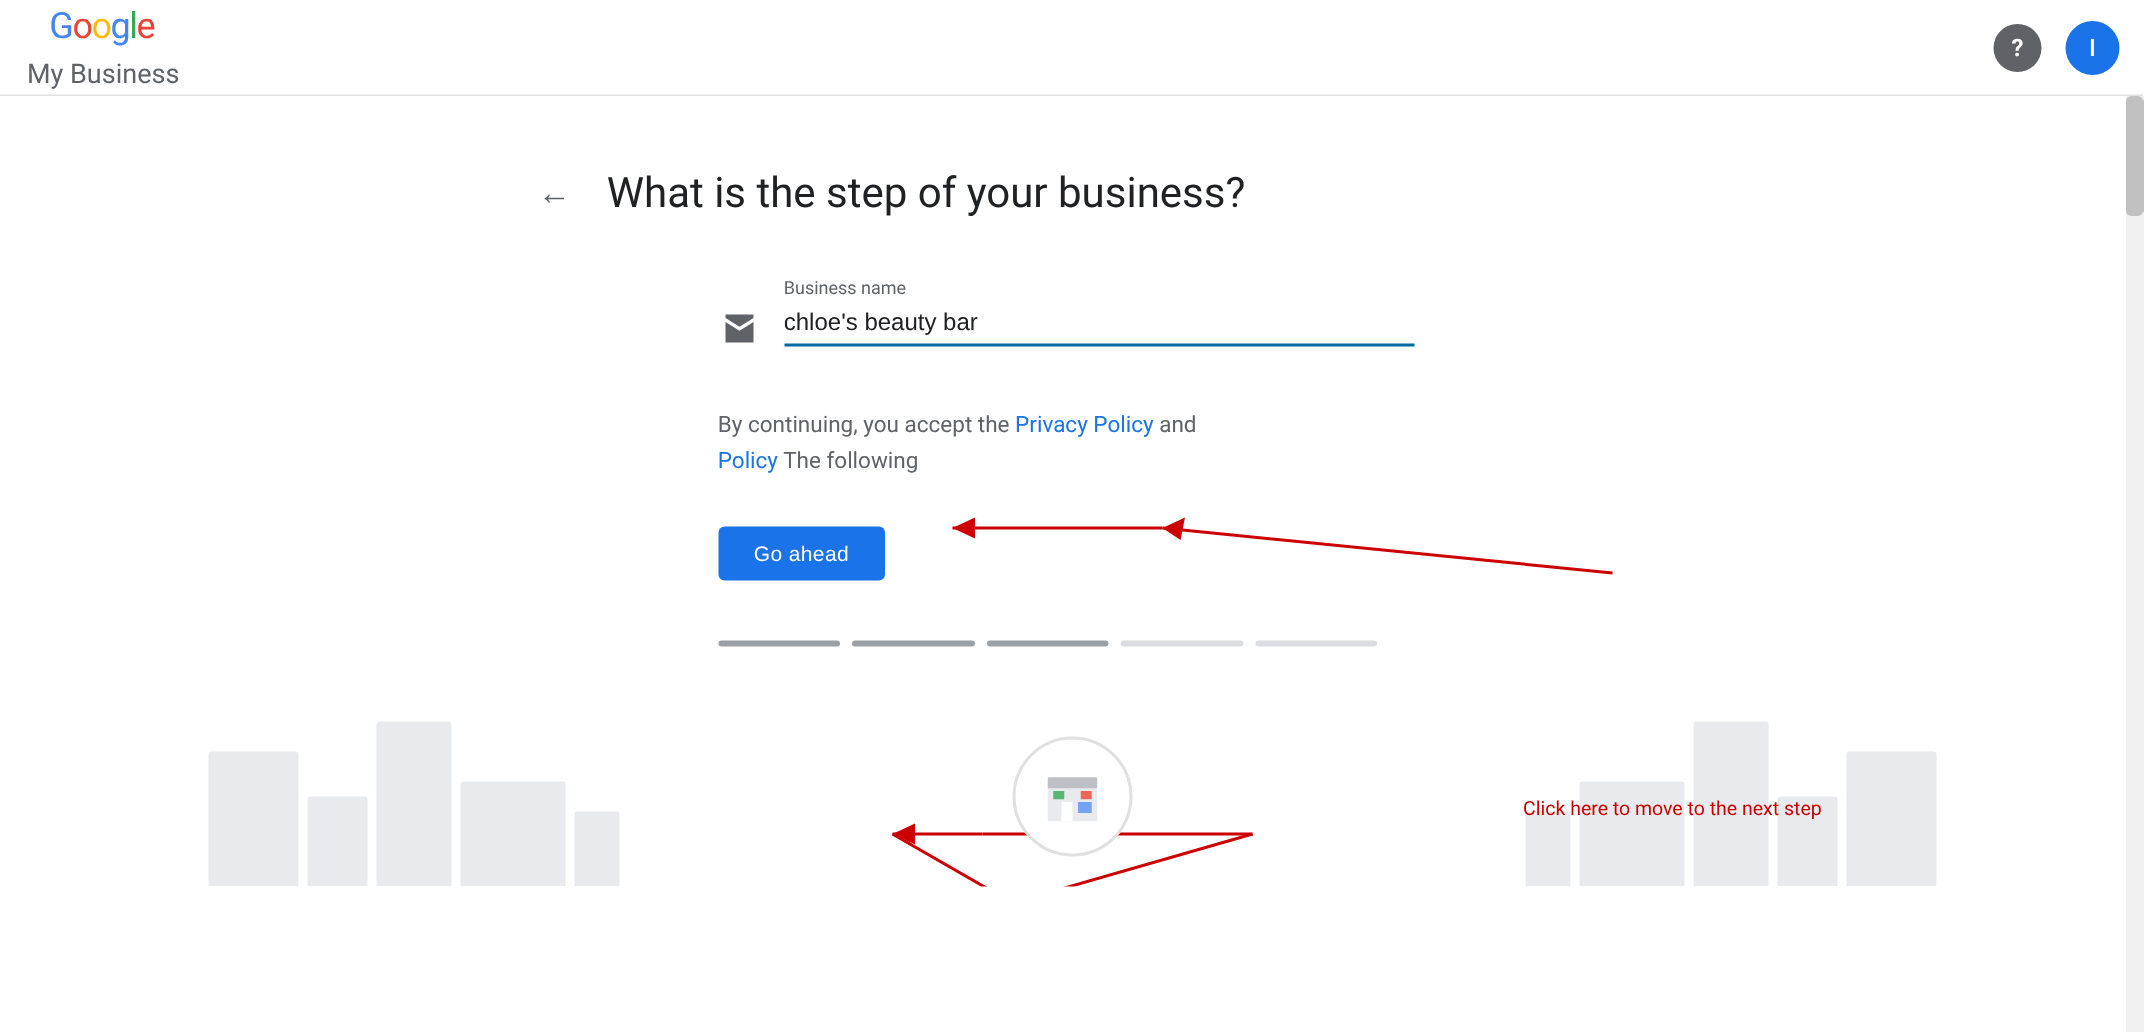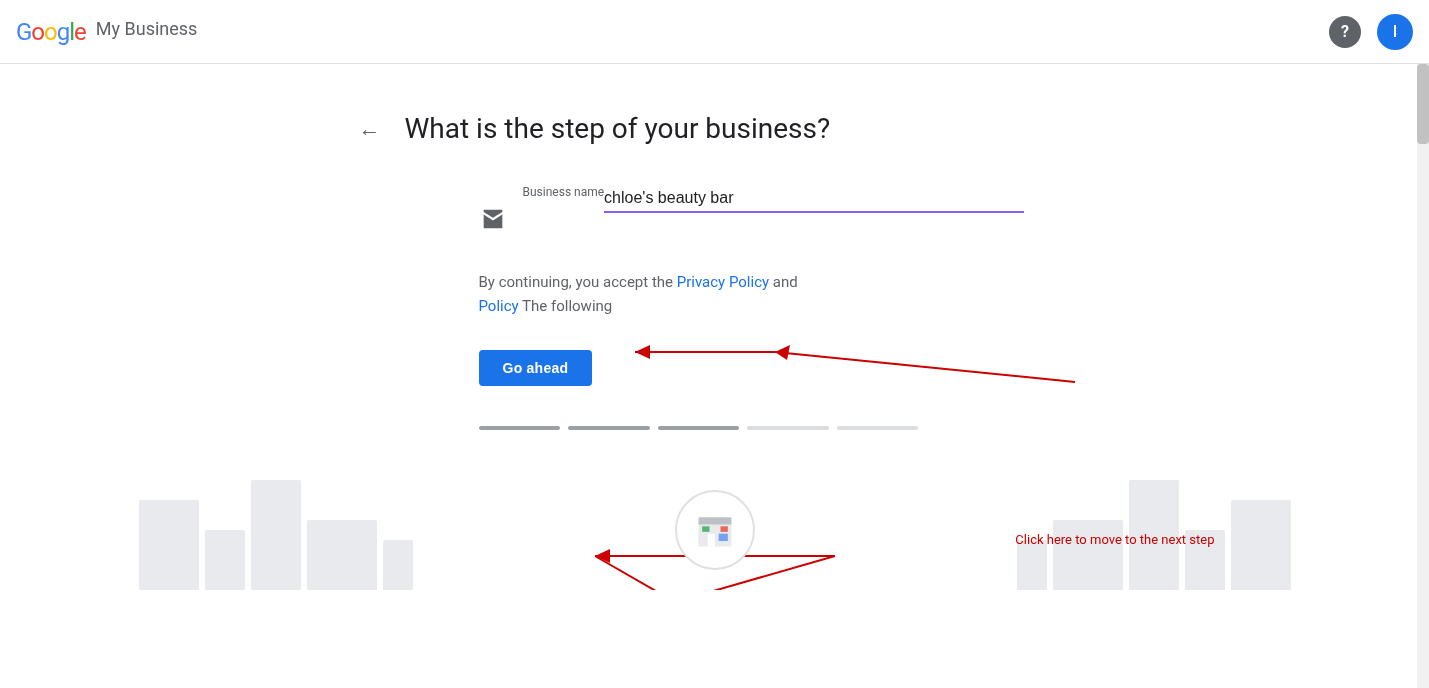--- a/index.html
+++ b/index.html
@@ -10,21 +10,23 @@
       display: flex;
       align-items: center;
       justify-content: space-between;
       padding: 0 16px;
       height: 64px;
       border-bottom: 1px solid #e0e0e0;
       background: #fff;
     }
     .header-left {
       display: flex;
+      align-items: center;
       gap: 8px;
+      flex-direction: column;
     }
     .google-logo {
       font-size: 24px;
       font-weight: 400;
       letter-spacing: -1px;
     }
     .google-logo .g { color: #4285F4; }
     .google-logo .o1 { color: #EA4335; }
     .google-logo .o2 { color: #FBBC05; }
     .google-logo .g2 { color: #4285F4; }
@@ -124,32 +126,33 @@
       gap: 16px;
       margin-bottom: 32px;
     }
     .field-icon {
       margin-top: 20px;
       font-size: 22px;
       color: #5f6368;
     }
     .field-container {
       display: flex;
+      flex-direction: column;
       min-width: 320px;
     }
     .field-label {
       font-size: 12px;
       color: #5f6368;
       margin-bottom: 4px;
     }
     .field-input {
       font-size: 16px;
       color: #202124;
       border: none;
-      border-bottom: 2px solid #8b5cf6;
+      border-bottom: 2px solid #0369a1;
       outline: none;
       padding: 4px 0;
       width: 420px;
       background: transparent;
     }
 
     
     .terms-text {
       margin-bottom: 32px;
       font-size: 15px;
@@ -163,21 +166,21 @@
     }
 
     
     .go-ahead-btn {
       background: #1a73e8;
       color: #fff;
       border: none;
       border-radius: 4px;
       padding: 10px 24px;
       font-size: 14px;
-      font-weight: 700;
+      font-weight: 400;
       cursor: pointer;
       letter-spacing: 0.25px;
     }
 
     
     .progress-steps {
       display: flex;
       gap: 8px;
       margin-top: 40px;
       max-width: 440px;

